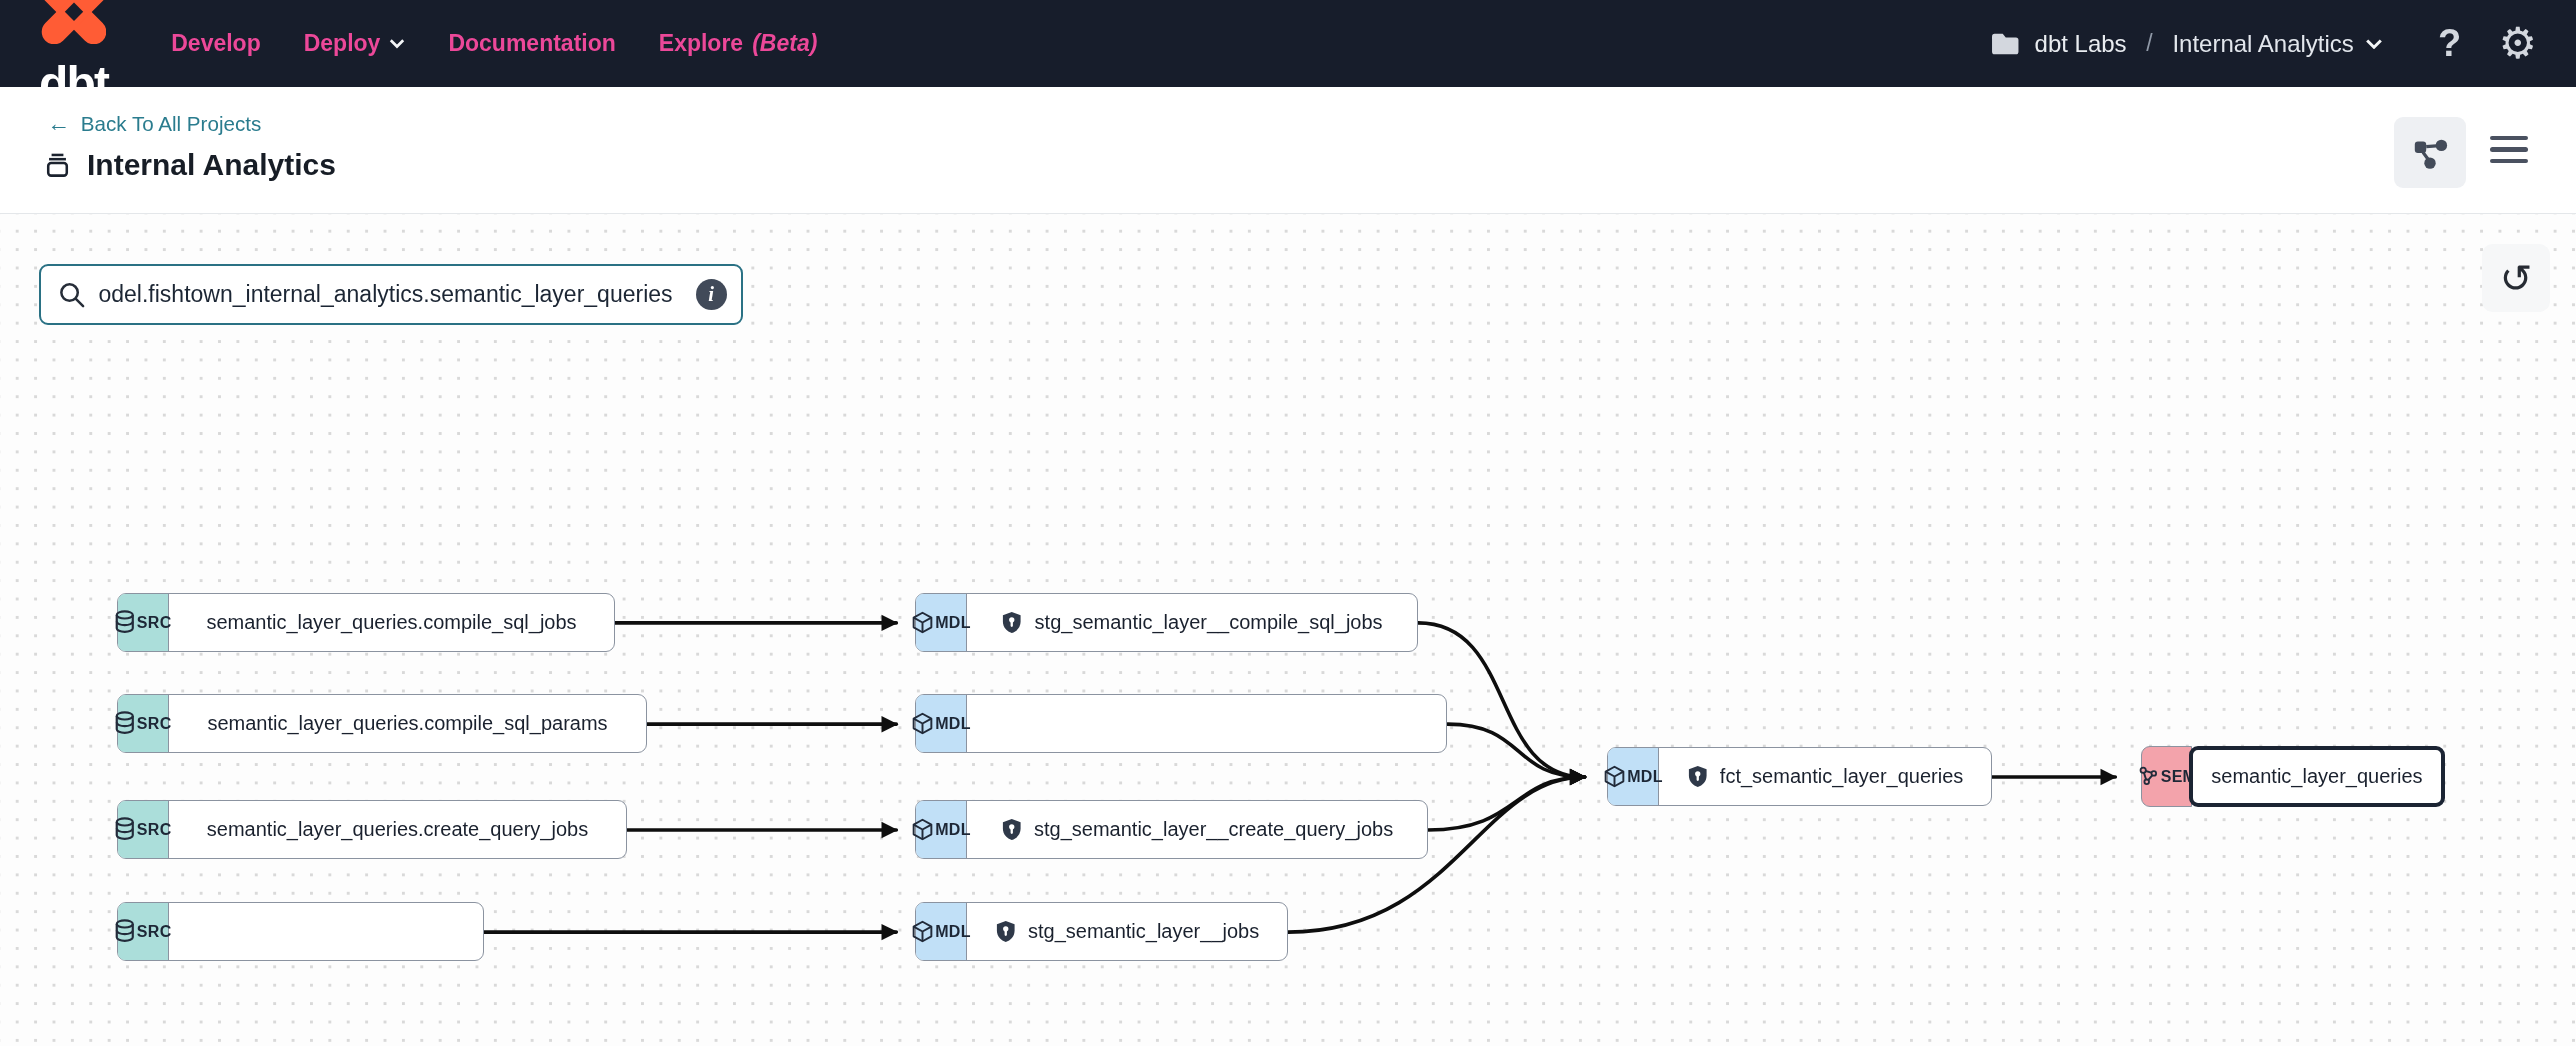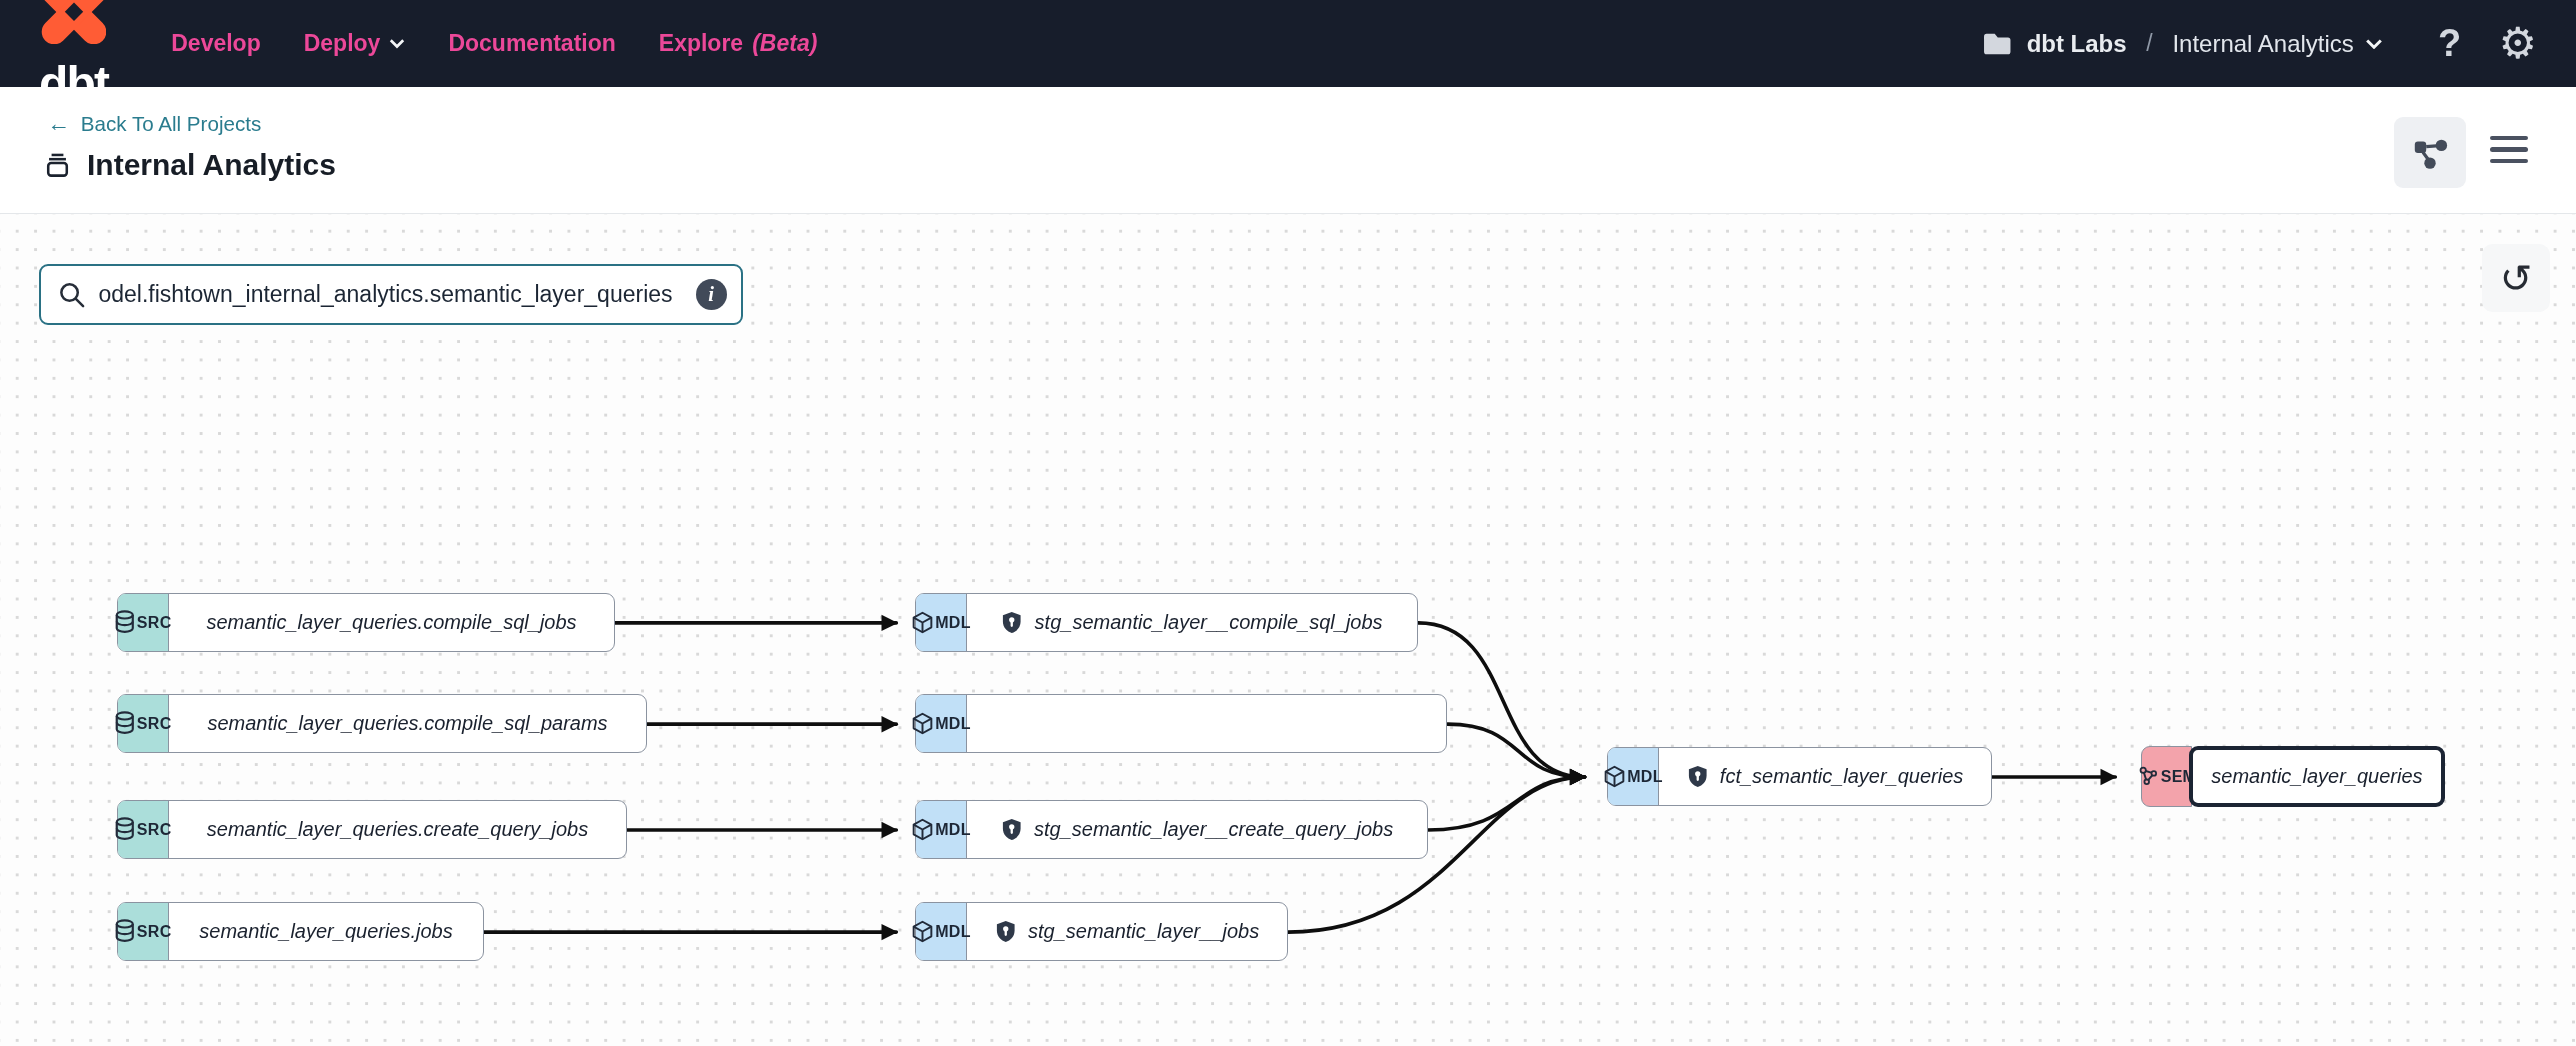--- a/index.html
+++ b/index.html
@@ -17,21 +17,21 @@
   .logo-bar.b { transform:translate(-50%,-50%) rotate(-45deg); }
   .logo-hole { position:absolute; left:50%; top:50%; width:13.4px; height:13.4px;
     background:#171d2b; transform:translate(-50%,-50%) rotate(45deg); }
   .logo-text { color:#fff; font-size:48px; font-weight:700; letter-spacing:-1.8px; line-height:1; }
   .nav-items { display:flex; align-items:center; gap:43px; }
   .nav-item { color:#ec4899; font-size:23px; font-weight:700; text-decoration:none;
     display:flex; align-items:center; gap:9px; cursor:pointer; }
   .nav-item .beta { font-style:italic; font-weight:700; }
   .chev { stroke:#f3f5f7; stroke-width:3; fill:none; }
   .nav-right { margin-left:auto; display:flex; align-items:center; gap:14.3px; color:#d6dae1; }
-  .crumb-org { font-size:24px; font-weight:700; color:#e9ecf0; }
+  .crumb-org { font-size:24px; font-weight:400; color:#e9ecf0; }
   .crumb-sep { font-size:23px; color:#9099a7; margin:0 5.4px; }
   .crumb-proj { font-size:24px; font-weight:400; color:#e2e6ec; }
   .help { font-size:38px; font-weight:700; color:#d3d7de; margin-left:41px; cursor:pointer; }
   .gear { font-size:43px; color:#d3d7de; margin-left:23px; cursor:pointer; line-height:1; }
 
   
   .pagehead { position:absolute; left:0; top:87px; width:2576px; height:127px;
     background:#fff; border-bottom:1.8px solid #e4e7ea; }
   .back { position:absolute; left:47px; top:23px; display:flex; align-items:center; gap:10.8px;
     color:#2a7c8e; font-size:20.6px; font-weight:500; text-decoration:none; cursor:pointer; }
@@ -72,21 +72,21 @@
   .node { position:absolute; height:59px; display:flex; background:#fff;
     border:1.8px solid #8b93a0; border-radius:9px; cursor:pointer; }
   .badge { width:51px; flex:none; display:flex; flex-direction:row; align-items:center;
     justify-content:center; gap:0.9px; border-right:1.8px solid #8b93a0;
     border-radius:7.2px 0 0 7.2px; }
   .badge span { font-size:16px; font-weight:600; color:#1d2736; letter-spacing:0.3px; }
   .badge.src { background:#abdeda; }
   .badge.mdl { background:#c1e0f7; }
   .badge.sem { background:#f3a3ab; }
   .nlabel { flex:1; display:flex; align-items:center; justify-content:center; gap:11.7px;
-    padding:0 18px; white-space:nowrap; font-size:20px; color:#1a212e;font-style:italic; }
+    padding:0 18px; white-space:nowrap; font-size:20px; color:#1a212e; }
   .node.sel { height:61px; border:none; background:none; }
   .node.sel .badge { border:1.8px solid #8b93a0; border-radius:9px 0 0 9px; }
   .node.sel .nlabel { background:#fff; border:4.5px solid #1b2433; border-radius:9px;
     margin-left:-2.7px; }
   .nicon { flex:none; }
 </style>
 </head>
 <body>
 
 <svg width="0" height="0" style="position:absolute">
@@ -268,23 +268,20 @@
       </div>
   </div>
 
   <div class="node" style="left:117px; top:688px; width:367px">
     <div class="badge src">
       <svg class="nicon" width="21.5" height="25" viewBox="0 0 24 28">
           <use href="#i-db"></use>
         </svg>
       <span>SRC</span>
     </div>
-    <div class="nlabel">
-        <span>semantic_layer_queries.jobs</span>
-      </div>
   </div>
 
   <div class="node" style="left:915px; top:379px; width:503px">
     <div class="badge mdl">
       <svg class="nicon" width="23" height="23" viewBox="0 0 26 26">
           <use href="#i-cube"></use>
         </svg>
       <span>MDL</span>
     </div>
     <div class="nlabel">

